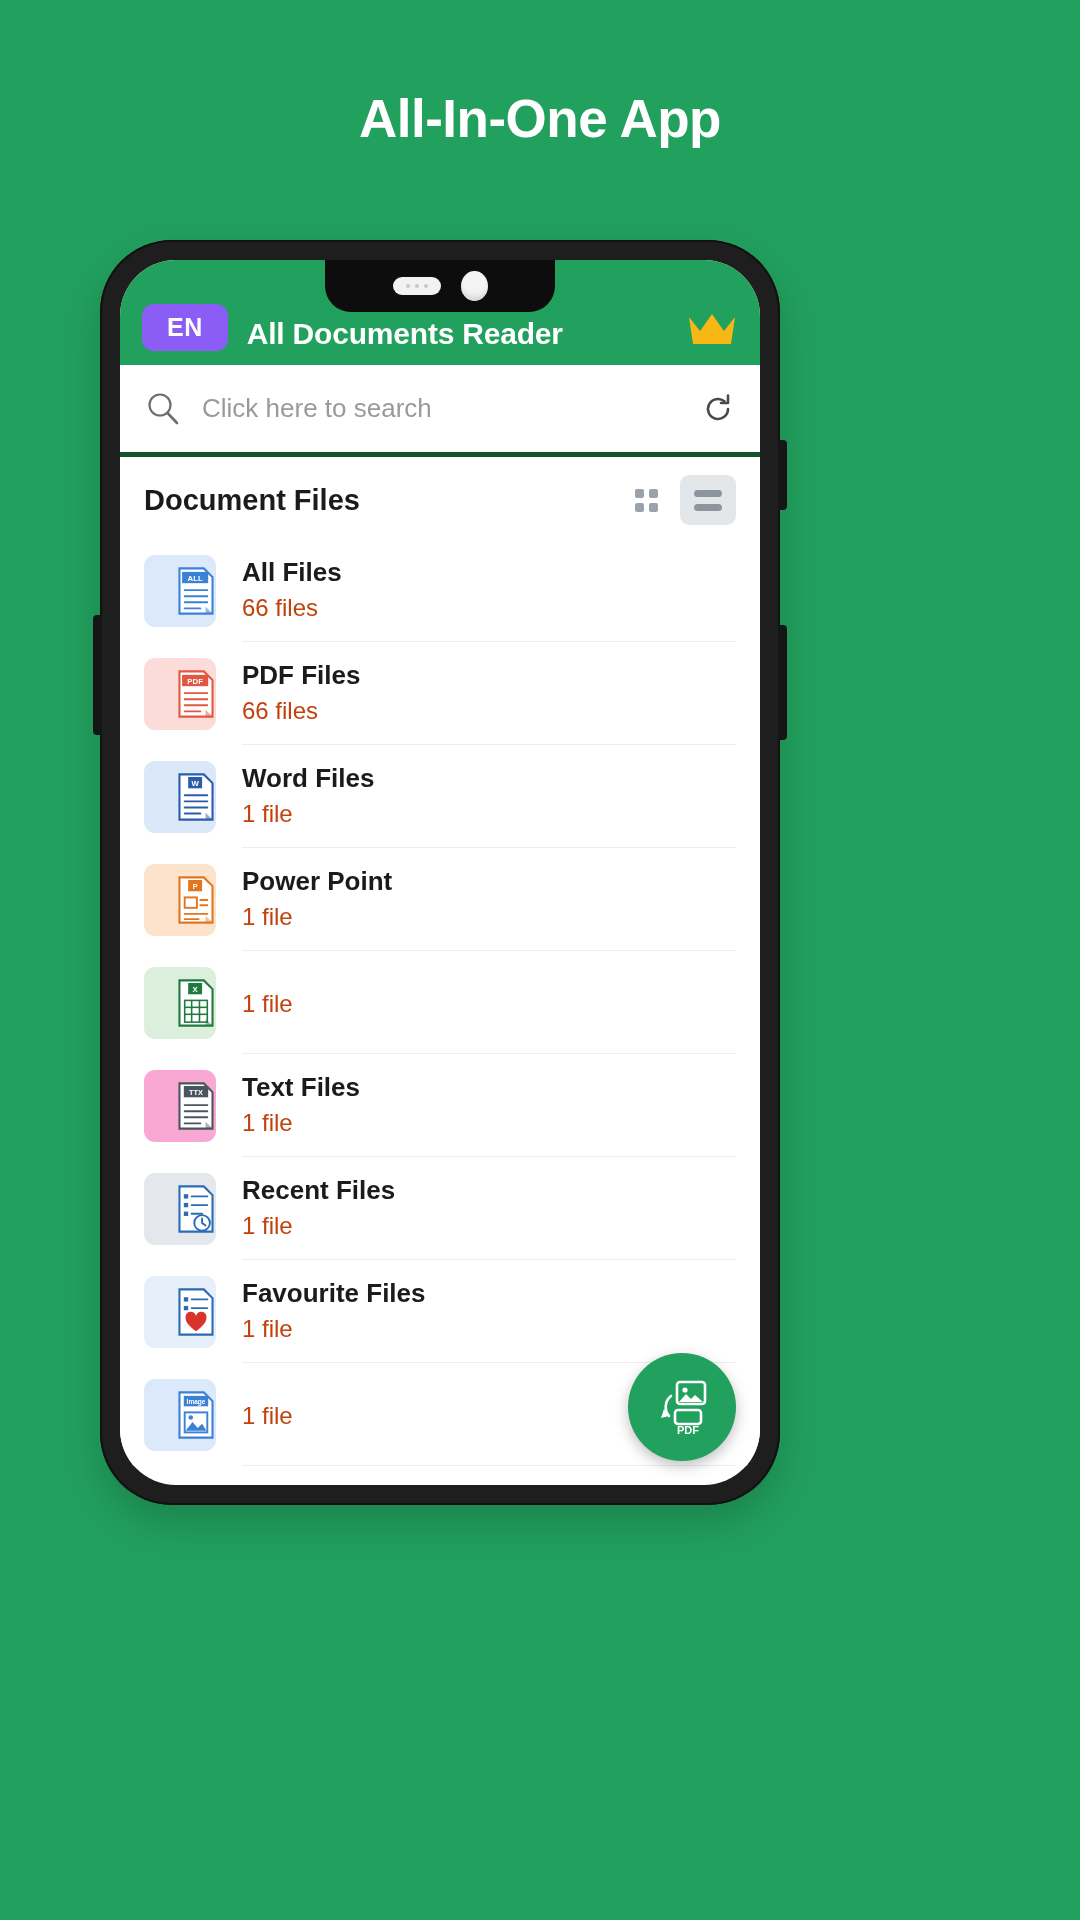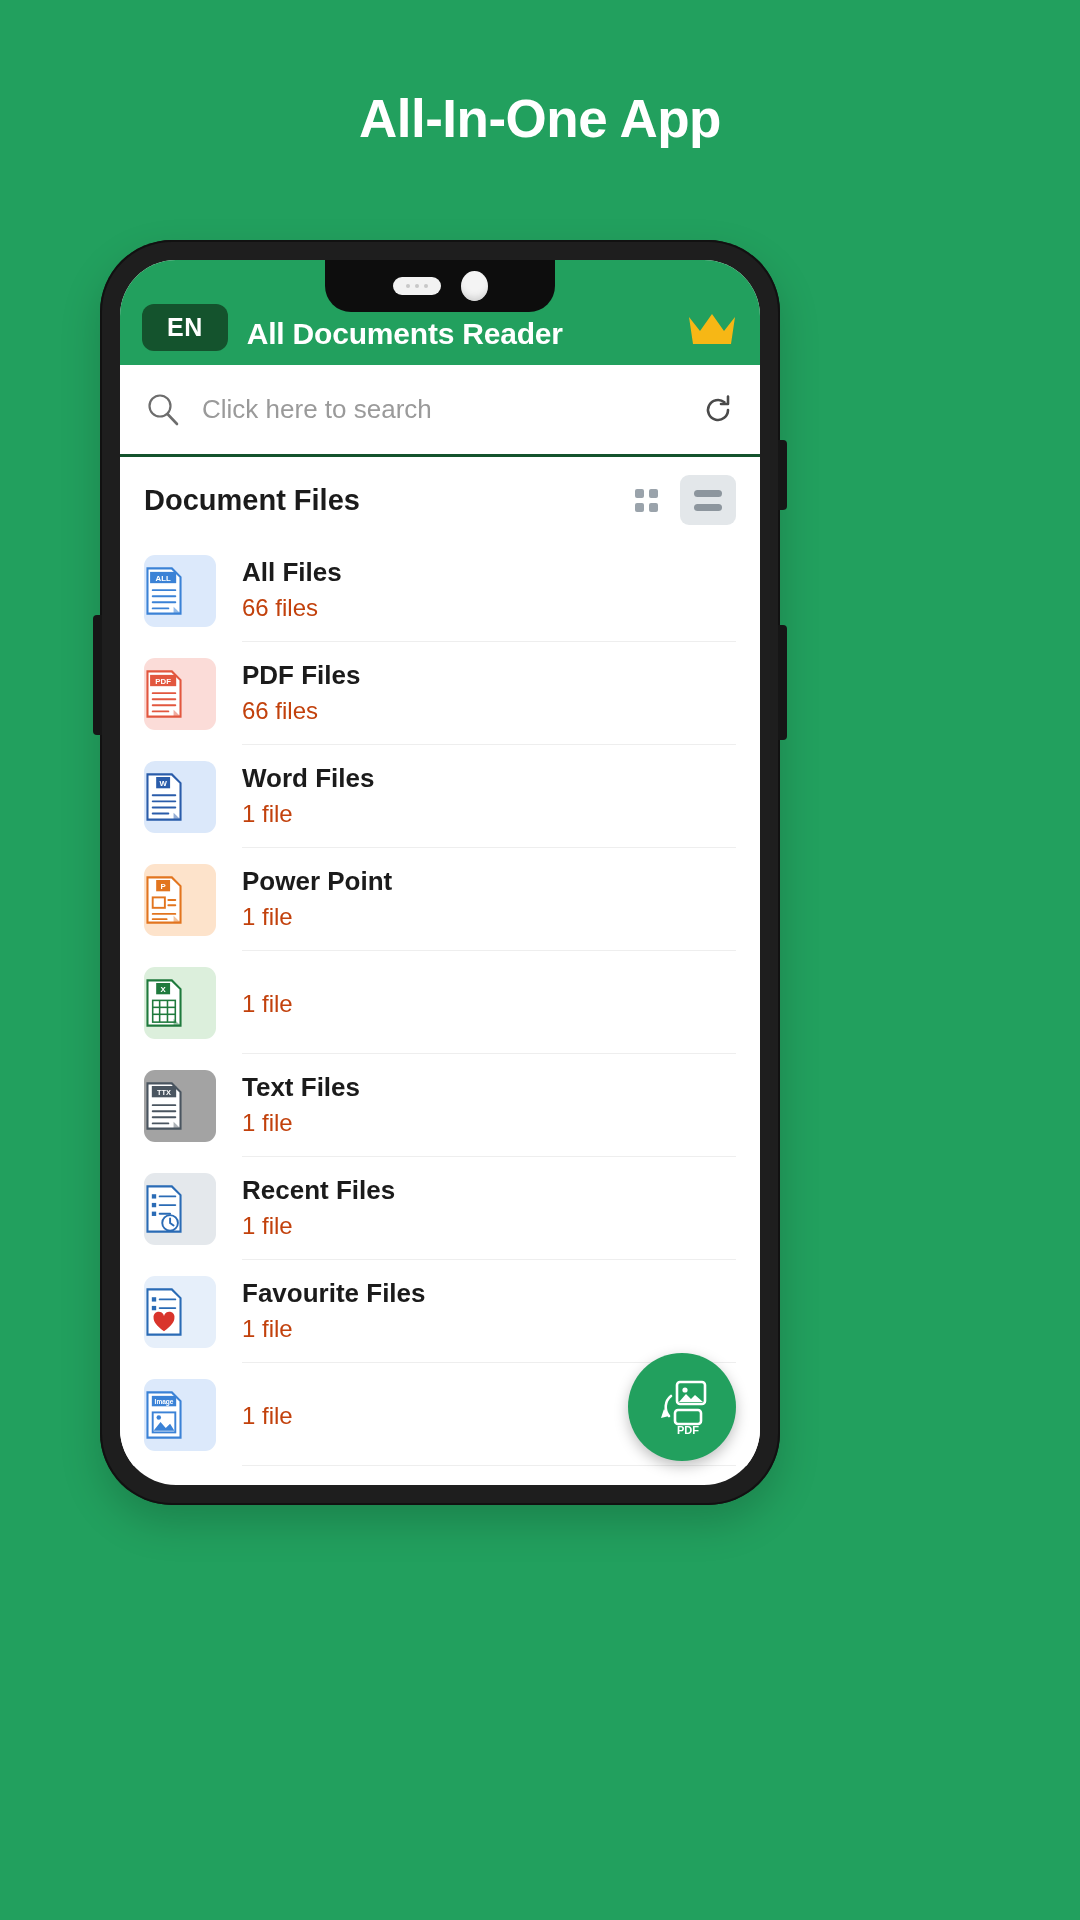--- a/index.html
+++ b/index.html
@@ -57,21 +57,21 @@
   .camera { width:27px; height:30px; border-radius:50%; background:#f4f4f4;
     box-shadow:inset 0 -7px 7px -4px #cfcfcf; }
   
   .appbar {
     position:relative;
     height:105px;
     background:#22a05e;
     display:flex; align-items:flex-end; padding:0 22px 14px 22px;
   }
   .lang-badge {
-    background:#14532d;
+    background:#8b5cf6;
     color:#ffffff;
     font-size:25px;
     font-weight:bold;
     border-radius:12px;
     padding:9px 25px;
     letter-spacing:0.5px;
   }
   .app-title {
     color:#ffffff;
     font-size:30px;
@@ -80,21 +80,21 @@
     flex:1;
     letter-spacing:-0.2px;
   }
   .crown { width:52px; height:36px; margin-bottom:4px; }
   
   .searchbar {
     height:92px;
     background:#ffffff;
     display:flex; align-items:center;
     padding:0 26px;
-    border-bottom:3px solid #14532d;
+    border-bottom:5px solid #14532d;
   }
   .search-icon { width:34px; height:34px; flex:none; }
   .search-placeholder {
     flex:1;
     margin-left:22px;
     color:#9a9a9a;
     font-size:26px;
   }
   .refresh-icon { width:32px; height:32px; flex:none; }
   
@@ -125,21 +125,21 @@
   .file-row {
     display:flex; align-items:center;
     padding:0 24px;
     height:103px;
     position:relative;
   }
   .file-icon-wrap {
     width:72px; height:72px;
     border-radius:11px;
     flex:none;
-    display:flex; align-items:center; justify-content:flex-start;
+    display:flex; align-items:center; justify-content:flex-end;
   }
   .file-texts { margin-left:26px; flex:1; min-width:0; padding-bottom:2px; }
   .file-name { font-size:26px; font-weight:bold; color:#1b1b1b; line-height:1.25; }
   .file-count { font-size:24px; color:#c2410c; margin-top:6px; line-height:1.2; }
   .row-sep {
     position:absolute; left:122px; right:24px; bottom:0;
     height:1px; background:#eeeeee;
   }
   
   .fab {
@@ -322,21 +322,21 @@
             <path d="M34 46 l8 8 H34 Z" fill="#1f7a3d" opacity="0.45"></path>
           </svg>
         </div>
         <div class="file-texts">
           <div class="file-count">1 file</div>
         </div>
         <div class="row-sep"></div>
       </div>
 
       <div class="file-row">
-        <div class="file-icon-wrap" style="background:#a3a3a3">
+        <div class="file-icon-wrap" style="background:#f9a8d4">
           <svg viewBox="0 0 46 56" width="40" height="50">
             <path d="M4 2 h28 l10 10 v42 H4 Z" fill="#ffffff" stroke="#4a5560" stroke-width="2.4"></path>
             <rect x="9" y="5" width="28" height="13" fill="#4a5560"></rect>
             <text x="23" y="15.5" font-size="8.5" font-weight="bold" fill="#ffffff" text-anchor="middle" font-family="Liberation Sans, sans-serif">TTX</text>
             <g stroke="#4a5560" stroke-width="2.2" stroke-linecap="round">
               <line x1="10" y1="27" x2="36" y2="27"></line>
                 <line x1="10" y1="34" x2="36" y2="34"></line>
               <line x1="10" y1="41" x2="36" y2="41"></line>
                 <line x1="10" y1="48" x2="28" y2="48"></line>
             </g>

